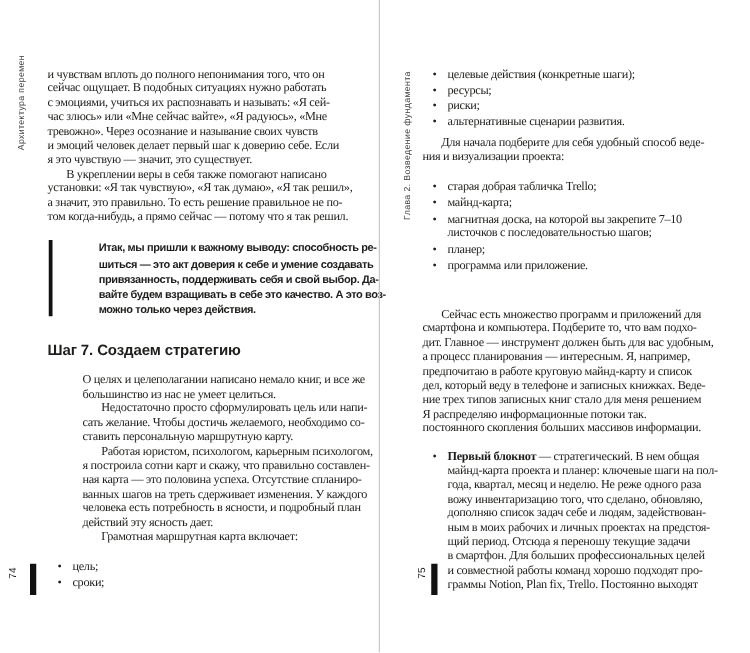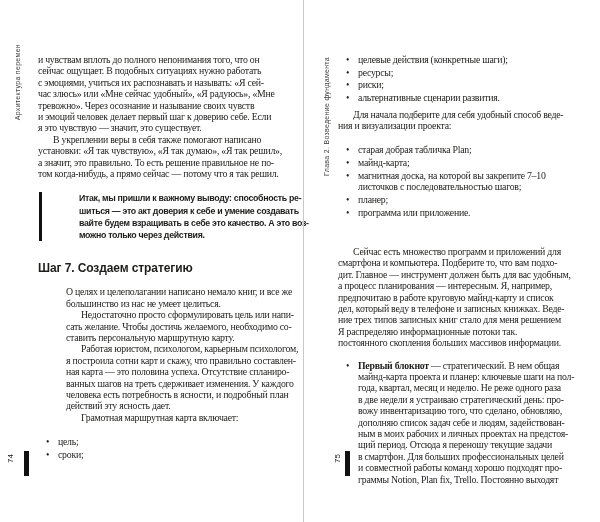--- a/index.html
+++ b/index.html
@@ -61,34 +61,35 @@
     <div class="folio folio-left">
       <span class="folio-num">74</span>
       <span class="folio-bar"></span>
     </div>
 
     <div class="col col-left">
       <div class="blk">
           <div class="tl">и чувствам вплоть до полного непонимания того, что он</div>
           <div class="tl">сейчас ощущает. В подобных ситуациях нужно работать</div>
           <div class="tl">с эмоциями, учиться их распознавать и называть: «Я сей-</div>
-          <div class="tl">час злюсь» или «Мне сейчас удобный», «Я радуюсь», «Мне</div>
+          <div class="tl">час злюсь» или «Мне сейчас вайте», «Я радуюсь», «Мне</div>
           <div class="tl">тревожно». Через осознание и называние своих чувств</div>
           <div class="tl">и эмоций человек делает первый шаг к доверию себе. Если</div>
           <div class="tl">я это чувствую — значит, это существует.</div>
           <div class="tl ind">В укреплении веры в себя также помогают написано</div>
           <div class="tl">установки: «Я так чувствую», «Я так думаю», «Я так решил»,</div>
           <div class="tl">а значит, это правильно. То есть решение правильное не по-</div>
           <div class="tl">том когда-нибудь, а прямо сейчас — потому что я так решил.</div>
         </div>
 
       <div class="callout">
         <div>
             <div class="tl">Итак, мы пришли к важному выводу: способность ре-</div>
             <div class="tl">шиться — это акт доверия к себе и умение создавать</div>
+            <div class="tl">привязанность, поддерживать себя и свой выбор. Да-</div>
             <div class="tl">вайте будем взращивать в себе это качество. А это воз-</div>
             <div class="tl">можно только через действия.</div>
           </div>
       </div>
 
       <h2 class="heading">Шаг 7. Создаем стратегию</h2>
 
       <div class="blk blk2">
           <div class="tl">О целях и целеполагании написано немало книг, и все же</div>
           <div class="tl">большинство из нас не умеет целиться.</div>
@@ -161,21 +162,21 @@
 
       <div class="blk m5">
           <div class="tl ind">Для начала подберите для себя удобный способ веде-</div>
           <div class="tl">ния и визуализации проекта:</div>
         </div>
 
       <div class="bullets">
           <div class="bi">
             <span class="bm">•</span>
             <div class="bt">
-              <div class="tl">старая добрая табличка Plan;</div>
+              <div class="tl">старая добрая табличка Trello;</div>
             </div>
           </div>
           <div class="bi">
             <span class="bm">•</span>
             <div class="bt">
               <div class="tl">майнд-карта;</div>
             </div>
           </div>
           <div class="bi">
             <span class="bm">•</span>
@@ -210,21 +211,20 @@
           <div class="tl">постоянного скопления больших массивов информации.</div>
         </div>
 
       <div class="bullets m11">
           <div class="bi">
             <span class="bm">•</span>
             <div class="bt">
               <div class="tl"><b>Первый блокнот</b> — стратегический. В нем общая</div>
               <div class="tl">майнд-карта проекта и планер: ключевые шаги на пол-</div>
               <div class="tl">года, квартал, месяц и неделю. Не реже одного раза</div>
-              <div class="tl">в две недели я устраиваю стратегический день: про-</div>
               <div class="tl">вожу инвентаризацию того, что сделано, обновляю,</div>
               <div class="tl">дополняю список задач себе и людям, задействован-</div>
               <div class="tl">ным в моих рабочих и личных проектах на предстоя-</div>
               <div class="tl">щий период. Отсюда я переношу текущие задачи</div>
               <div class="tl">в смартфон. Для больших профессиональных целей</div>
               <div class="tl">и совместной работы команд хорошо подходят про-</div>
               <div class="tl">граммы Notion, Plan fix, Trello. Постоянно выходят</div>
             </div>
           </div>
         </div>

